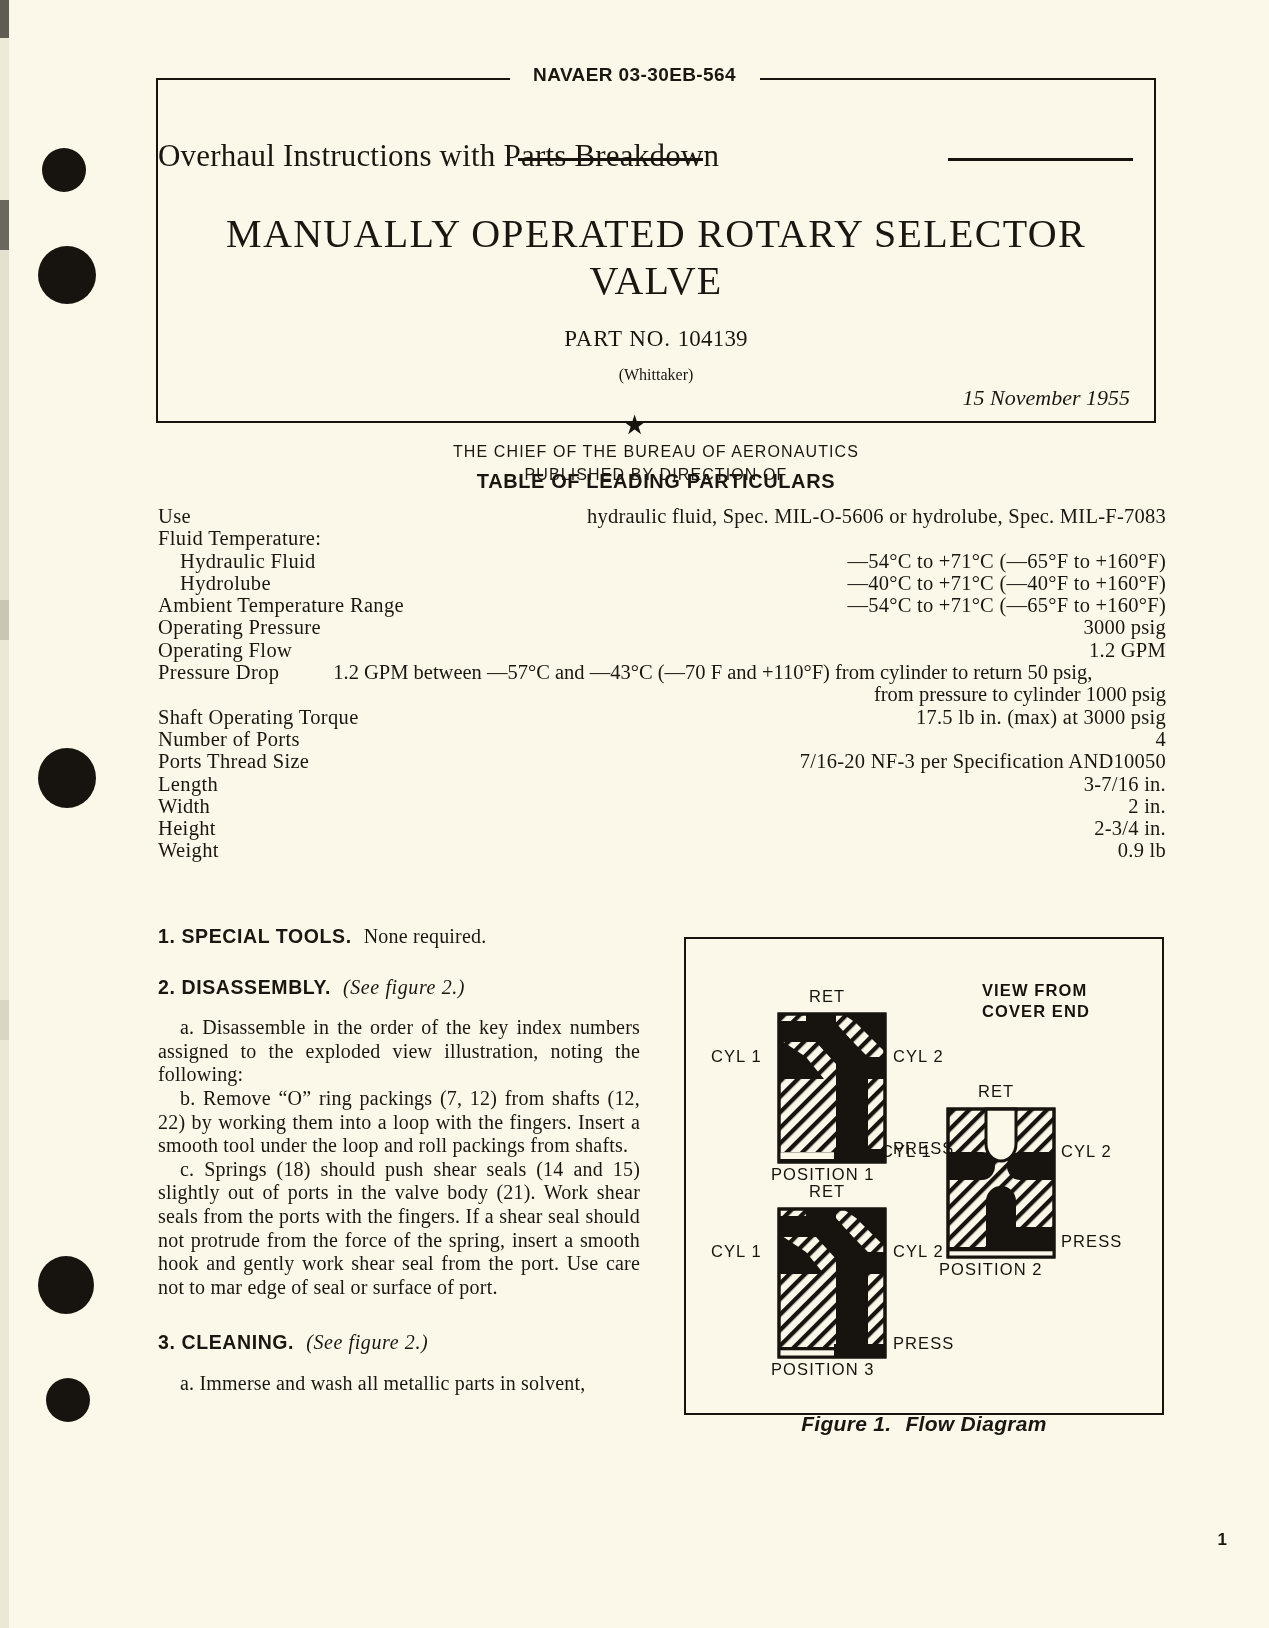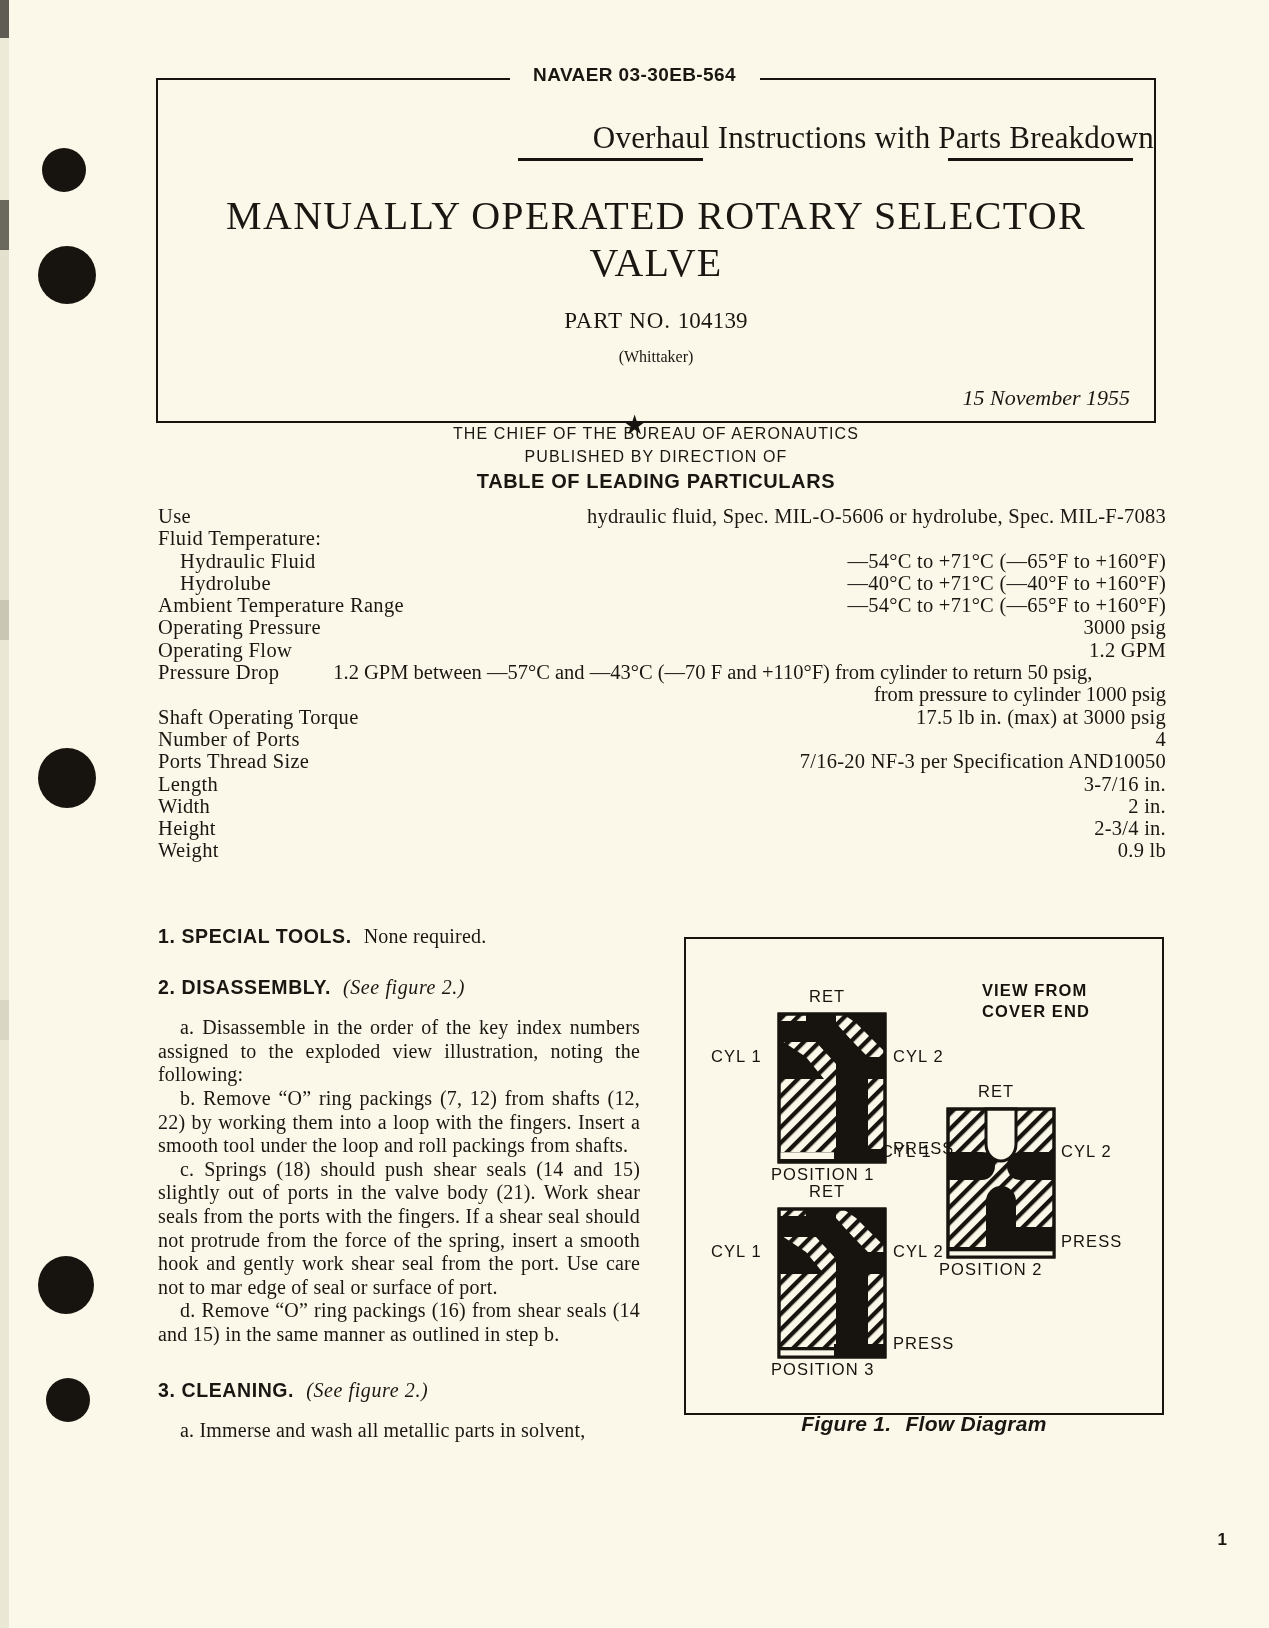--- a/index.html
+++ b/index.html
@@ -64,23 +64,23 @@
     position: absolute;
     top: 78px;
     height: 3px;
     background: #17140f;
     z-index: 1;
   }
   .title-rule-left  { left: 360px; width: 185px; }
   .title-rule-right { left: 790px; width: 185px; }
 
   .t-sub {
-    text-align: right;
+    text-align: left;
     font-size: 31px;
-    margin-top: 40px;
+    margin-top: 58px;
     letter-spacing: .2px;
   }
   .t-main {
     text-align: center;
     font-size: 40px;
     letter-spacing: 1.3px;
     margin-top: 36px;
   }
   .t-part {
     text-align: center;
@@ -362,21 +362,20 @@
 
     <div class="sec-head">
       <span>2. DISASSEMBLY.</span><span class="ital">(See figure 2.)</span>
     </div>
 
     <div class="gap-sm"></div>
 
     <p class="para">a. Disassemble in the order of the key index numbers assigned to the exploded view illustration, noting the following:</p>
     <p class="para">b. Remove “O” ring packings (7, 12) from shafts (12, 22) by working them into a loop with the fingers. Insert a smooth tool under the loop and roll packings from shafts.</p>
     <p class="para">c. Springs (18) should push shear seals (14 and 15) slightly out of ports in the valve body (21). Work shear seals from the ports with the fingers. If a shear seal should not protrude from the force of the spring, insert a smooth hook and gently work shear seal from the port. Use care not to mar edge of seal or surface of port.</p>
-    <p class="para">d. Remove “O” ring packings (16) from shear seals (14 and 15) in the same manner as outlined in step b.</p>
 
     <div class="gap-md"></div>
 
     <div class="sec-head">
       <span>3. CLEANING.</span><span class="ital">(See figure 2.)</span>
     </div>
 
     <div class="gap-sm"></div>
 
     <p class="para">a. Immerse and wash all metallic parts in solvent,</p>

